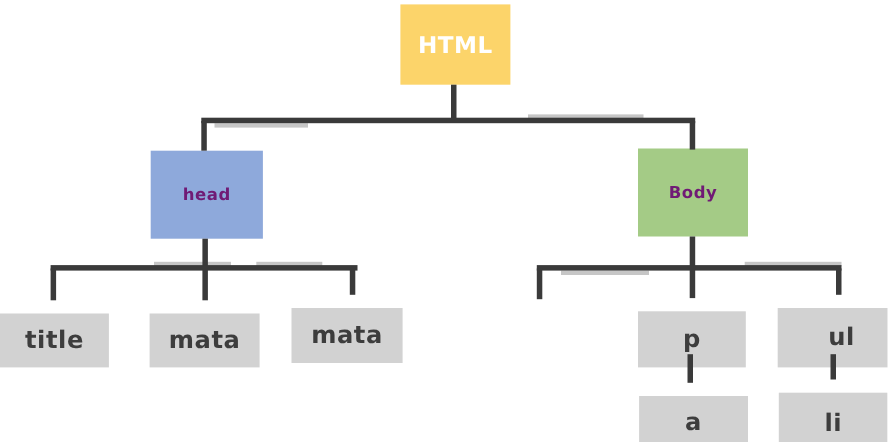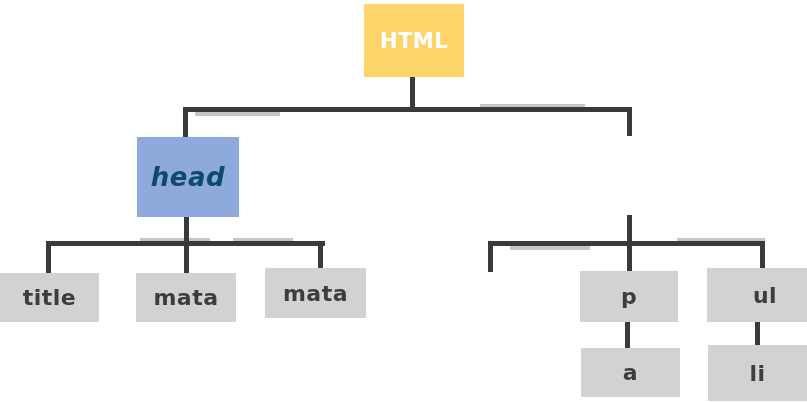--- a/index.html
+++ b/index.html
@@ -17,22 +17,22 @@
   }
   .node {
     position: absolute;
     display: flex;
     align-items: center;
     justify-content: center;
     font-weight: bold;
     letter-spacing: 0.5px;
   }
   .lvl1 { font-size: 21px; color: #ffffff; }
-  .lvl2 { font-size: 26px; color: #0c4a6e; font-style: italic; }
-  .leaf { font-size: 22px; color: #3d3d3d; background: #d2d2d2; }
+  .lvl2 { font-size: 15px; color: #701a75; }
+  .leaf { font-size: 22px; color: #3d3d3d; background: #d2d2d2; margin-top: 12px; }
 
   .node-html  { left: 364px; top: 4px;   width: 100px; height: 73px; background: #fcd46a; }
   .node-head  { left: 137px; top: 137px; width: 102px; height: 80px; background: #8ea9db; }
   .node-body  { left: 580px; top: 135px; width: 100px; height: 80px; background: #a4cb86; }
   .node-title { left: 0px;   top: 273px; width: 99px;  height: 49px; }
   .node-meta1 { left: 136px; top: 273px; width: 100px; height: 49px; }
   .node-meta2 { left: 265px; top: 268px; width: 101px; height: 50px; }
   .node-h1    { left: 440px; top: 272px; width: 100px; height: 49px; }
   .node-p     { left: 580px; top: 271px; width: 98px;  height: 51px; }
   .node-ul    { left: 707px; top: 268px; width: 116px; height: 54px; }
@@ -98,20 +98,21 @@
   <div class="edge e-v-body-bot"></div>
   <div class="edge e-h-right"></div>
   <div class="edge e-v-h1"></div>
   <div class="edge e-v-p"></div>
   <div class="edge e-v-ul"></div>
   <div class="edge e-v-p-a"></div>
   <div class="edge e-v-ul-li"></div>
 
   <div class="node lvl1 node-html">HTML</div>
   <div class="node lvl2 node-head">head</div>
+  <div class="node lvl2 node-body">Body</div>
   <div class="node leaf node-title">title</div>
   <div class="node leaf node-meta1">mata</div>
   <div class="node leaf node-meta2">mata</div>
   <div class="node leaf node-p">p</div>
   <div class="node leaf node-ul">ul</div>
   <div class="node leaf node-a">a</div>
   <div class="node leaf node-li">li</div>
 
 </div>
 

